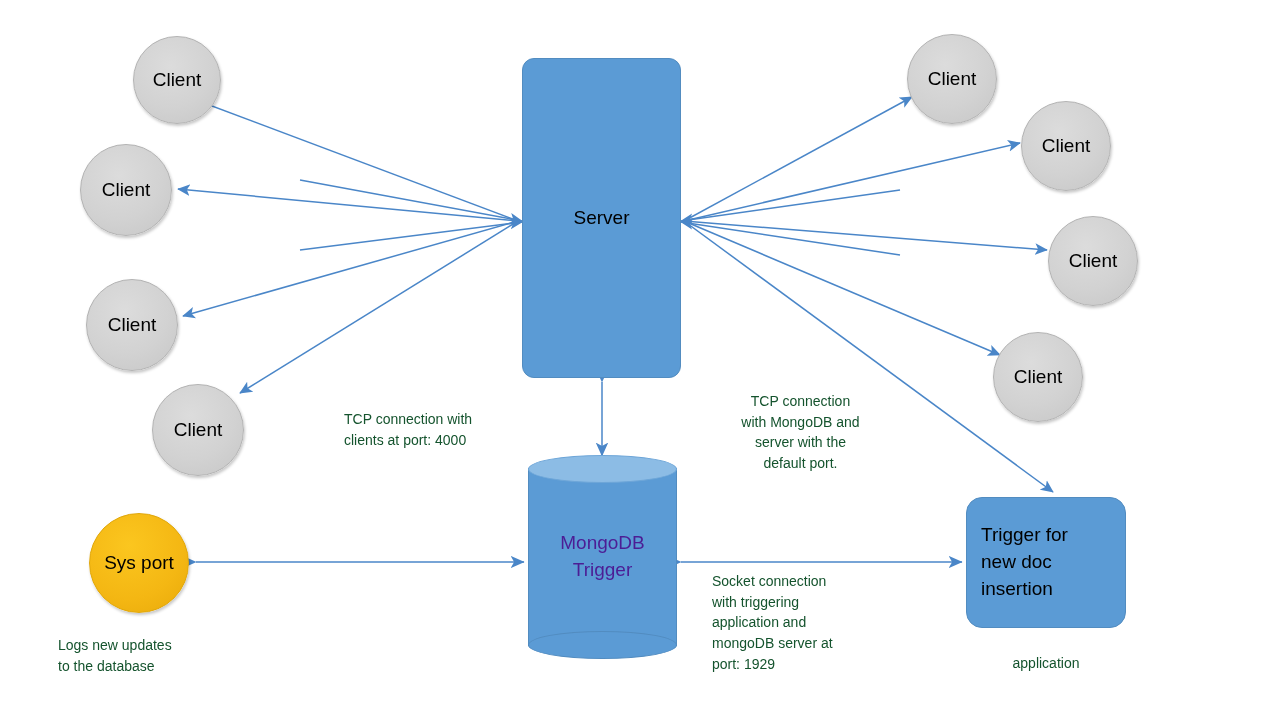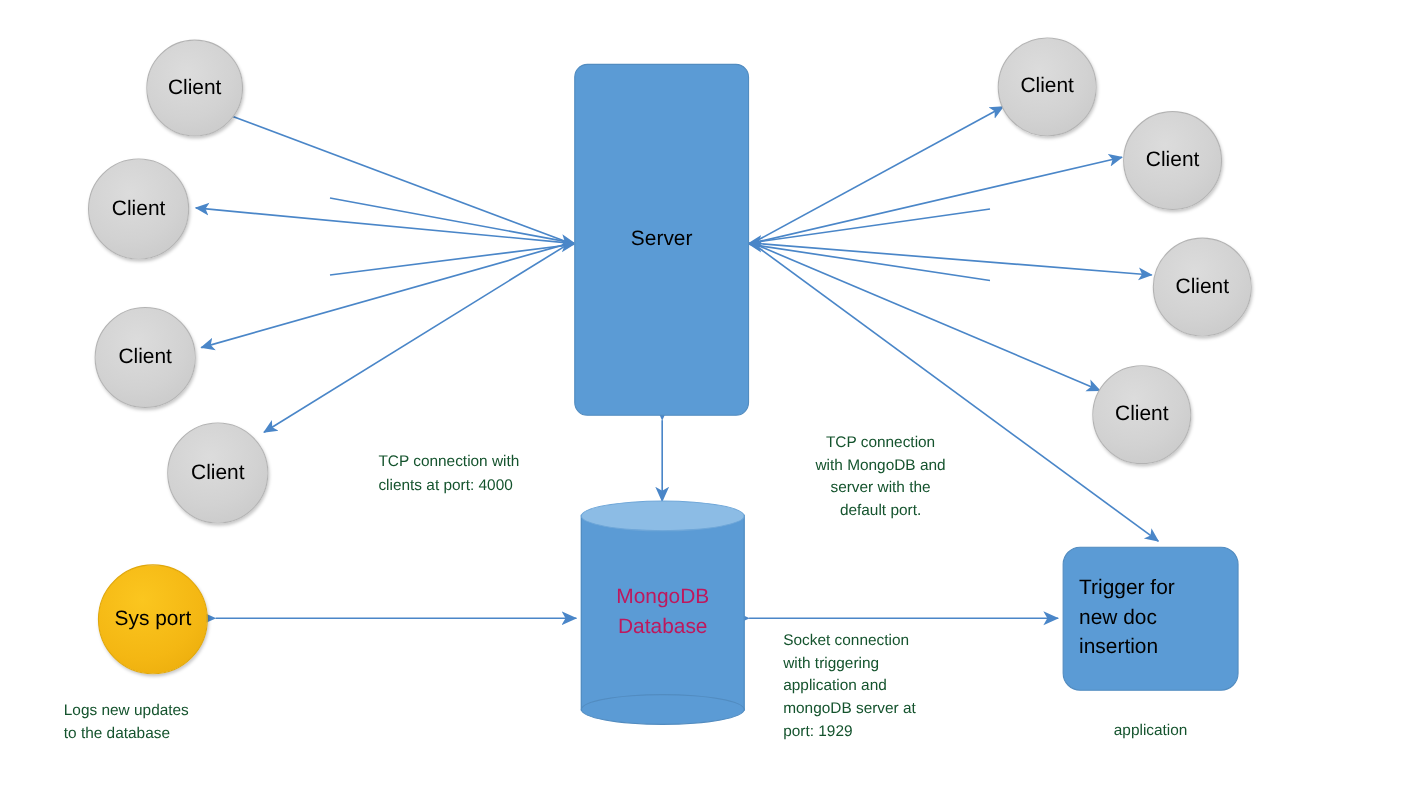--- a/index.html
+++ b/index.html
@@ -108,21 +108,21 @@
     border: 1px solid #6ea6d8;
   }
   .db-label {
     position: absolute;
     left: 0;
     right: 0;
     top: 50%;
     transform: translateY(-50%);
     text-align: center;
     font-size: 19px;
-    color: #be185d;
+    color: #4c1d95;
     line-height: 1.42;
     z-index: 3;
   }
 
   .caption {
     position: absolute;
     color: #14532d;
     font-size: 14px;
     line-height: 1.48;
     white-space: pre-line;
@@ -201,21 +201,21 @@
   <div class="node server-node" style="left:522px; top:58px; width:159px; height:320px;">
     <span>Server</span>
   </div>
 
   <div class="db-node" style="left:528px; top:455px; width:149px; height:204px;">
     <div class="db-body"></div>
     <div class="db-bottom"></div>
     <div class="db-top"></div>
     <div class="db-label">
       <div>MongoDB</div>
-      <div>Database</div>
+      <div>Trigger</div>
     </div>
   </div>
 
   <div class="node sysadmin-node" style="left:89px; top:513px; width:100px; height:100px;">
     <span>Sys port</span>
   </div>
 
   <div class="node trigger-node" style="left:966px; top:497px; width:160px; height:131px;">
     <div class="line">Trigger for</div>
     <div class="line">new doc</div>

